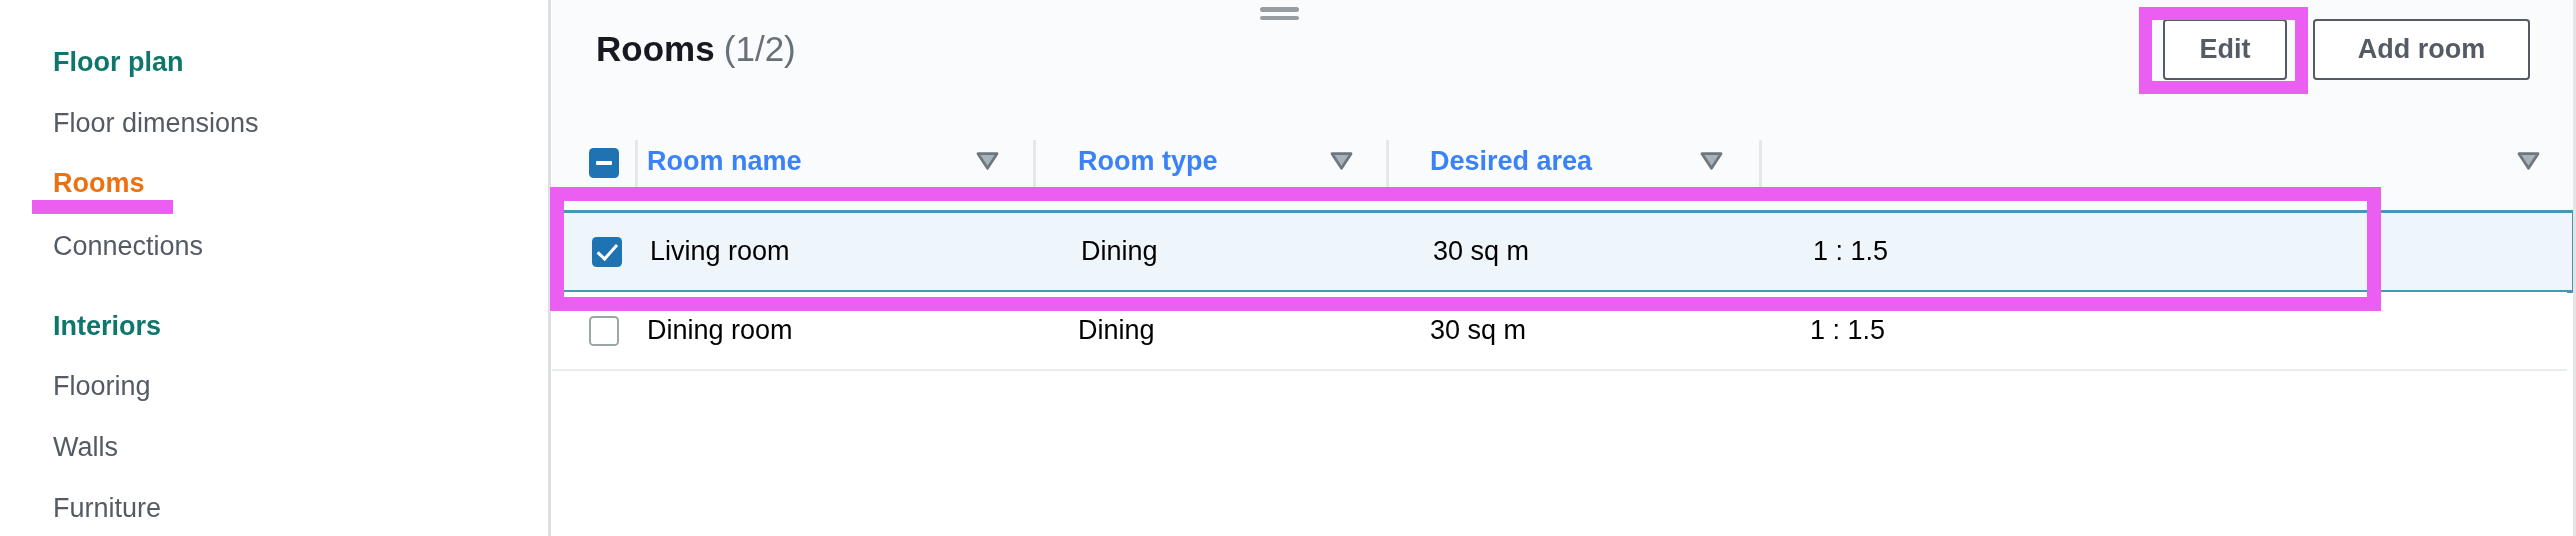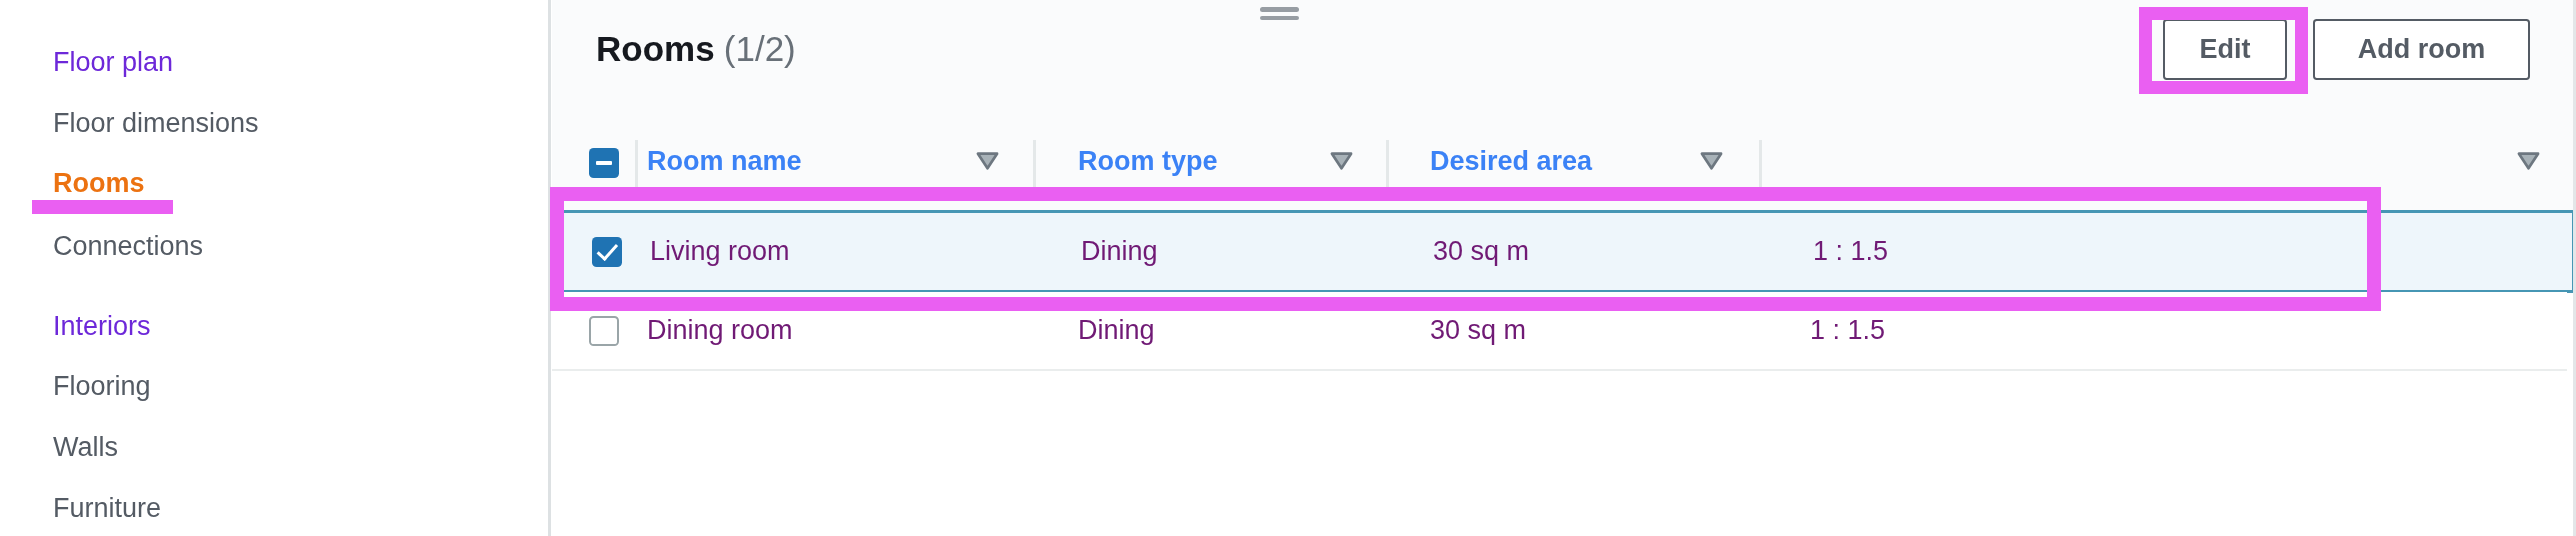--- a/index.html
+++ b/index.html
@@ -12,21 +12,21 @@
   }
   
   .sidebar {
     position: absolute; left: 0; top: 0; width: 549px; height: 537px;
     background: #ffffff;
   }
   .side-item {
     position: absolute; left: 53px; height: 33px; line-height: 33px;
     font-size: 27px; white-space: nowrap; cursor: pointer;
   }
-  .side-heading { font-weight: 400; color: #6d28d9; cursor: default; }
+  .side-heading { font-weight: 700; color: #0f766e; cursor: default; }
   .side-link { font-weight: 400; color: #545b64; }
   .side-link.active { font-weight: 700; color: #ec7211; }
   .sidebar-divider {
     position: absolute; left: 548px; top: 0; width: 2.8px; height: 537px;
     background: #dde1e3;
   }
   .right-edge-line {
     position: absolute; right: 0; top: 0; width: 2.8px; height: 537px;
     background: #e3e6e8;
   }
@@ -97,21 +97,21 @@
   .trow { position: absolute; left: 0; display: flex; align-items: center; }
   .row-selected {
     top: 210px; width: 2023px; height: 83px;
     background: #eef6fb; border: 3.7px solid #4696b4;
   }
   .row-plain {
     top: 292px; width: 2015px; height: 79px;
     background: #ffffff; border-bottom: 2.8px solid #eaeded;
   }
   .cell {
-    position: absolute; font-size: 27px; font-weight: 400; color: #701a75;
+    position: absolute; font-size: 27px; font-weight: 400; color: #000000;
     white-space: nowrap;
   }
   .row-cb { position: absolute; left: 37px; }
   .cx0 { left: 95px; } .cx1 { left: 526px; text-align: right; } .cx2 { left: 878px; } .cx3 { left: 1258px; }
 </style>
 </head>
 <body>
 
 <nav class="sidebar">
   <div class="side-item side-heading" style="top:46px">Floor plan</div>

